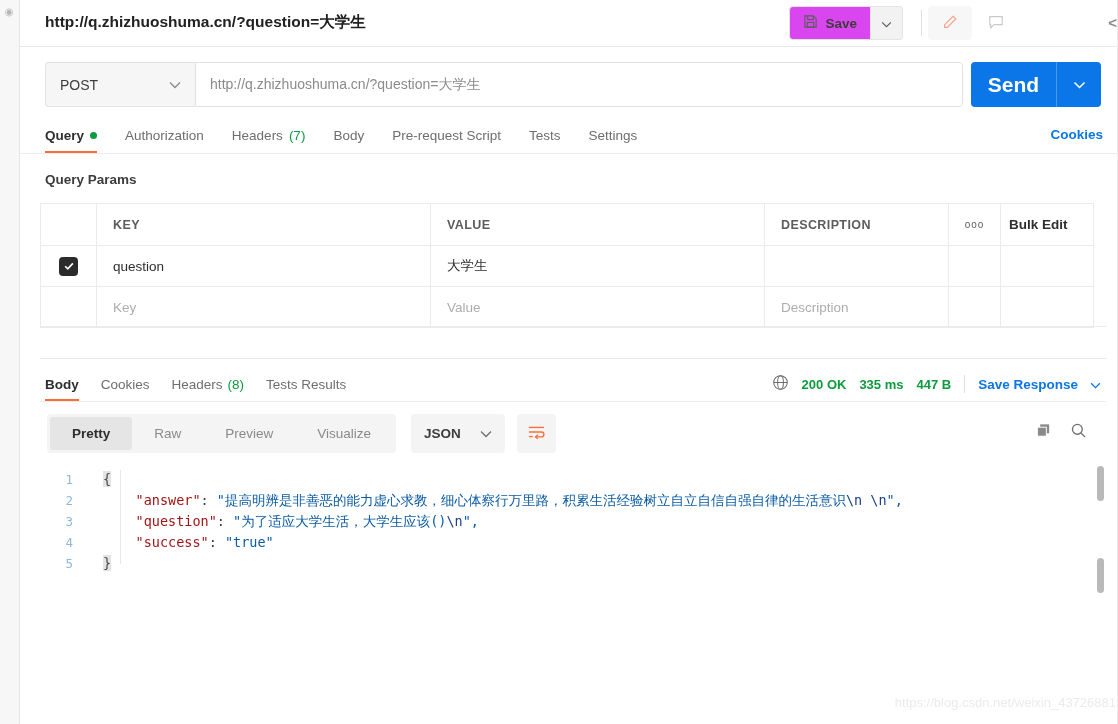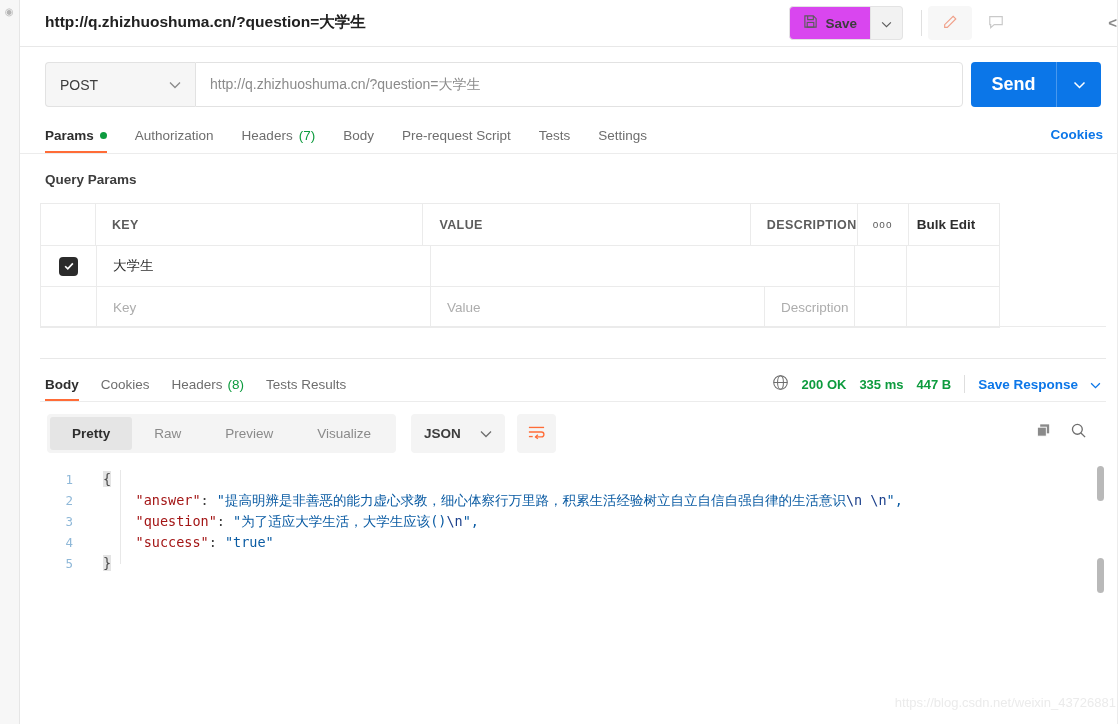--- a/index.html
+++ b/index.html
@@ -77,21 +77,21 @@
     display:flex; align-items:center; padding:0 14px;
     font-size:14px; color:#8b8b8b; overflow:hidden; white-space:nowrap;
     cursor:text;
   }
   #send-group {
     position:absolute; left:951px; top:15px; height:45px; display:flex;
   }
   #send-btn {
     background:#0b76e8; width:85px; border-radius:4px 0 0 4px;
     display:flex; align-items:center; justify-content:center;
-    color:#fff; font-weight:bold; font-size:18px; cursor:pointer;
+    color:#fff; font-weight:bold; font-size:21px; cursor:pointer;
   }
   #send-caret {
     background:#0b76e8; width:45px; border-radius:0 4px 4px 0;
     border-left:1px solid rgba(255,255,255,.25);
     display:flex; align-items:center; justify-content:center; cursor:pointer;
   }
 
   
   #req-tabs {
     position:relative; height:37px; border-bottom:1px solid #ececec;
@@ -113,21 +113,21 @@
     position:absolute; right:15px; top:10px;
     color:#0b76e8; font-weight:bold; font-size:13.5px; cursor:pointer;
   }
 
   
   #qp-title {
     position:absolute; left:25px; top:172px;
     font-size:13.5px; font-weight:bold; color:#3d3d3d;
   }
   #ptable {
-    position:absolute; left:20px; top:203px; width:960px;
+    position:absolute; left:20px; top:203px; width:1054px;
     border:1px solid #ebebeb; border-bottom:none;
   }
   .prow { display:flex; height:41px; border-bottom:1px solid #ebebeb; }
   .pc-check {
     width:56px; border-right:1px solid #ebebeb;
     display:flex; align-items:center; justify-content:center;
   }
   .pc-key   { width:334px; border-right:1px solid #ebebeb; }
   .pc-val   { width:334px; border-right:1px solid #ebebeb; }
   .pc-desc  { flex:1; border-right:1px solid #ebebeb; }
@@ -330,21 +330,21 @@
           <svg width="13" height="8" viewBox="0 0 12 8" fill="none" stroke="#ffffff" stroke-width="1.5">
               <path d="M1 1.5 6 6.5 11 1.5"></path>
             </svg>
         </span>
       </div>
     </div>
   </div>
 
   <div id="req-tabs">
     <div class="rtab active">
-      <span>Params</span>
+      <span>Query</span>
       <span class="grn-dot"></span>
     </div>
     <div class="rtab">
       <span>Authorization</span>
     </div>
     <div class="rtab">
       <span>Headers</span>
       <span class="cnt">(7)</span>
     </div>
     <div class="rtab">
@@ -386,20 +386,23 @@
     </div>
 
     <div class="prow">
       <div class="pc-check">
         <div class="cbox">
           <svg width="12" height="12" viewBox="0 0 14 14" fill="none" stroke="#ffffff" stroke-width="2">
               <path d="M2.5 7.3 5.6 10.3 11.5 4"></path>
             </svg>
         </div>
       </div>
+      <div class="pc-key">
+          <div class="cellpad val">question</div>
+        </div>
       <div class="pc-val">
           <div class="cellpad val">大学生</div>
         </div>
       <div class="pc-desc">
           <div class="cellpad val"></div>
         </div>
       <div class="pc-dots"></div>
       <div class="pc-bulk"></div>
     </div>
 

